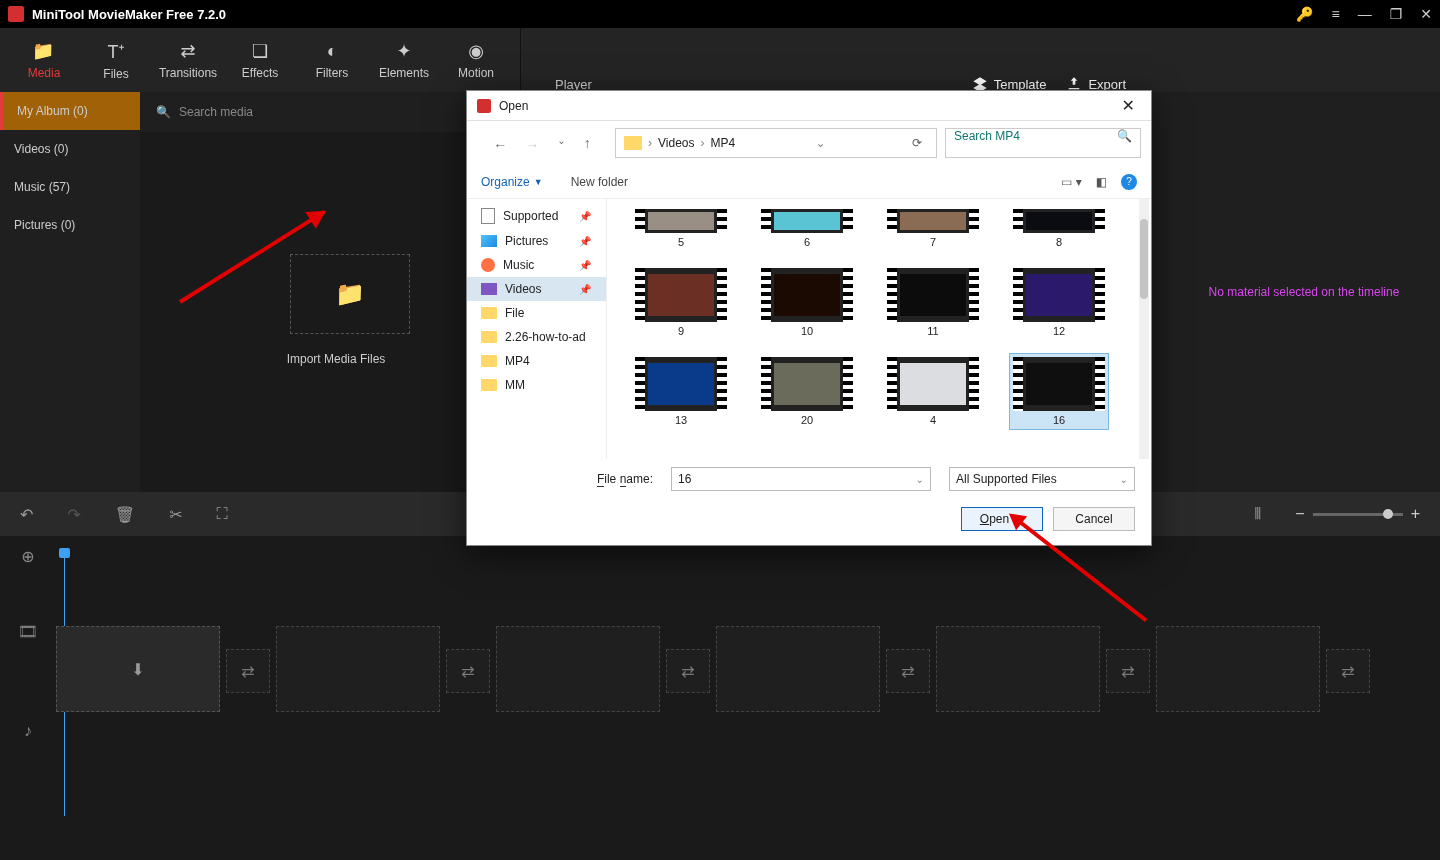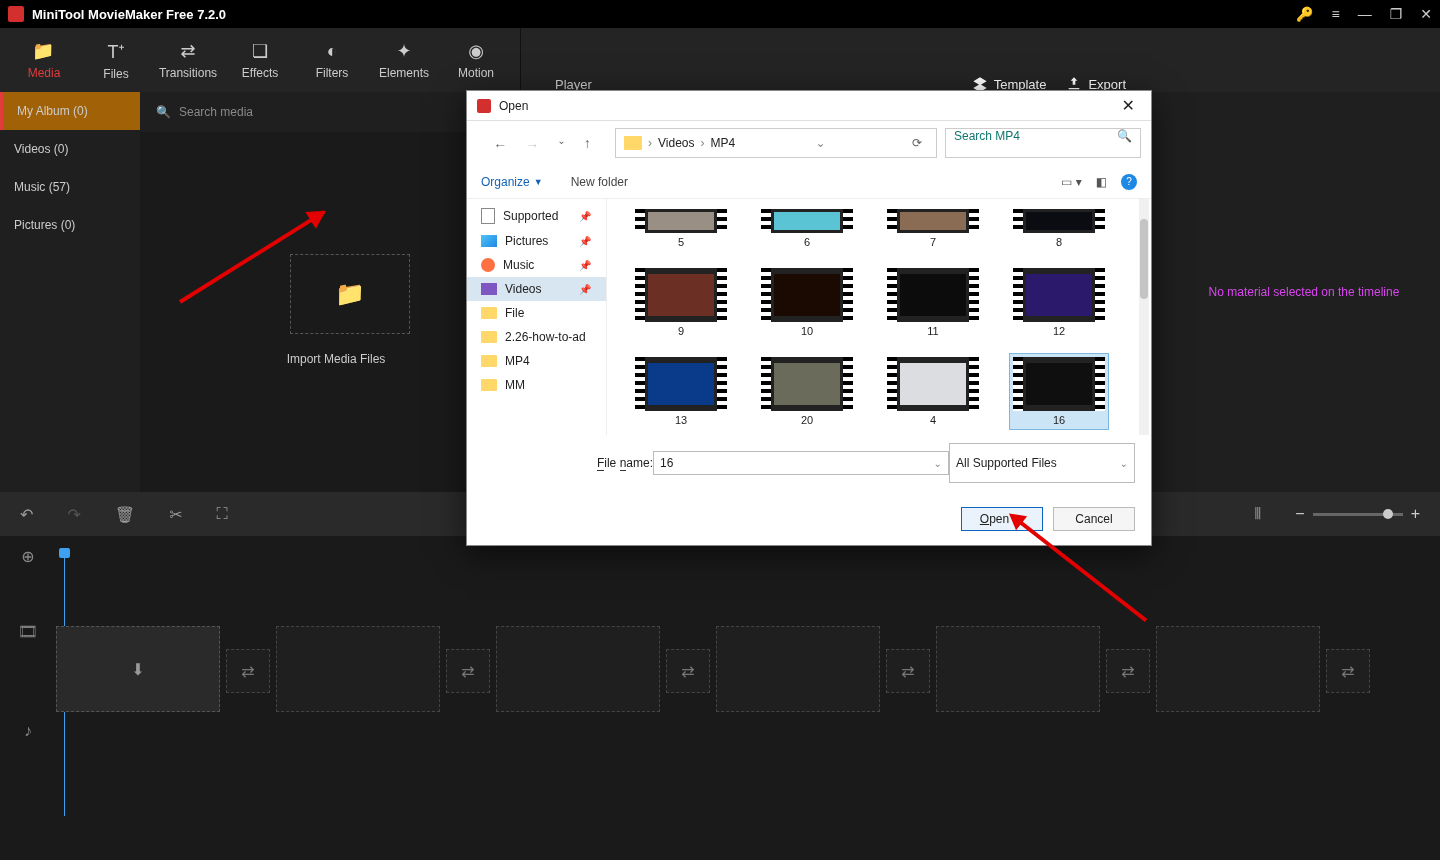--- a/index.html
+++ b/index.html
@@ -100,24 +100,24 @@
 .frow { display: flex; gap: 26px; margin-bottom: 12px; }
 .fthumb { width: 100px; display: flex; flex-direction: column; align-items: center; gap: 3px; font-size: 11px; cursor: pointer; padding: 3px; border: 1px solid transparent; }
 .fthumb.selected { background: #cce5f6; border: 1px solid #7bb8e0; }
 .film { width: 92px; height: 54px; background: #222; position: relative; display: flex; align-items: center; justify-content: center; }
 .film::before, .film::after { content: ""; position: absolute; top: 0; bottom: 0; width: 10px; background: repeating-linear-gradient(#000 0 4px, #fff 4px 8px); }
 .film::before { left: 0; }
 .film::after { right: 0; }
 .film .inner { width: 66px; height: 42px; }
 .row0 .film { height: 24px; } .row0 .film .inner { height: 18px; }
 .dlg-footer { padding: 8px 16px 14px; }
-.fnrow { display: flex; align-items: center; gap: 0; font-size: 12px; margin-bottom: 24px; }
+.fnrow { display: flex; align-items: center; gap: 18px; font-size: 12px; margin-bottom: 16px; }
 .fnrow label { width: 170px; text-align: right; }
 .fnrow .fn-input { flex: 1; height: 24px; border: 1px solid #bbb; padding: 0 6px; font-size: 12px; display: flex; align-items: center; justify-content: space-between; }
-.fnrow .filter-sel { width: 186px; height: 40px; border: 1px solid #bbb; padding: 0 6px; font-size: 12px; display: flex; align-items: center; justify-content: space-between; }
+.fnrow .filter-sel { width: 186px; height: 24px; border: 1px solid #bbb; padding: 0 6px; font-size: 12px; display: flex; align-items: center; justify-content: space-between; }
 .dlg-btns { display: flex; gap: 10px; justify-content: flex-end; }
 .dlg-btn { width: 82px; height: 24px; border: 1px solid #bbb; background: #f5f5f5; font-size: 12px; display: flex; align-items: center; justify-content: center; cursor: pointer; }
 .dlg-btn.primary { border: 1px solid #0a66c2; background: #eaf3fb; }
 .dlg-btn .ul { text-decoration: underline; }
 .dlg-btn .dd { margin-left: 6px; font-size: 9px; color: #666; }
 
 .sb-v { position: absolute; right: 2px; top: 0; width: 10px; bottom: 0; background: #f0f0f0; }
 .sb-v .thumb { position: absolute; left: 1px; right: 1px; top: 20px; height: 80px; background: #c4c4c4; border-radius: 4px; }
 </style>
 </head>

